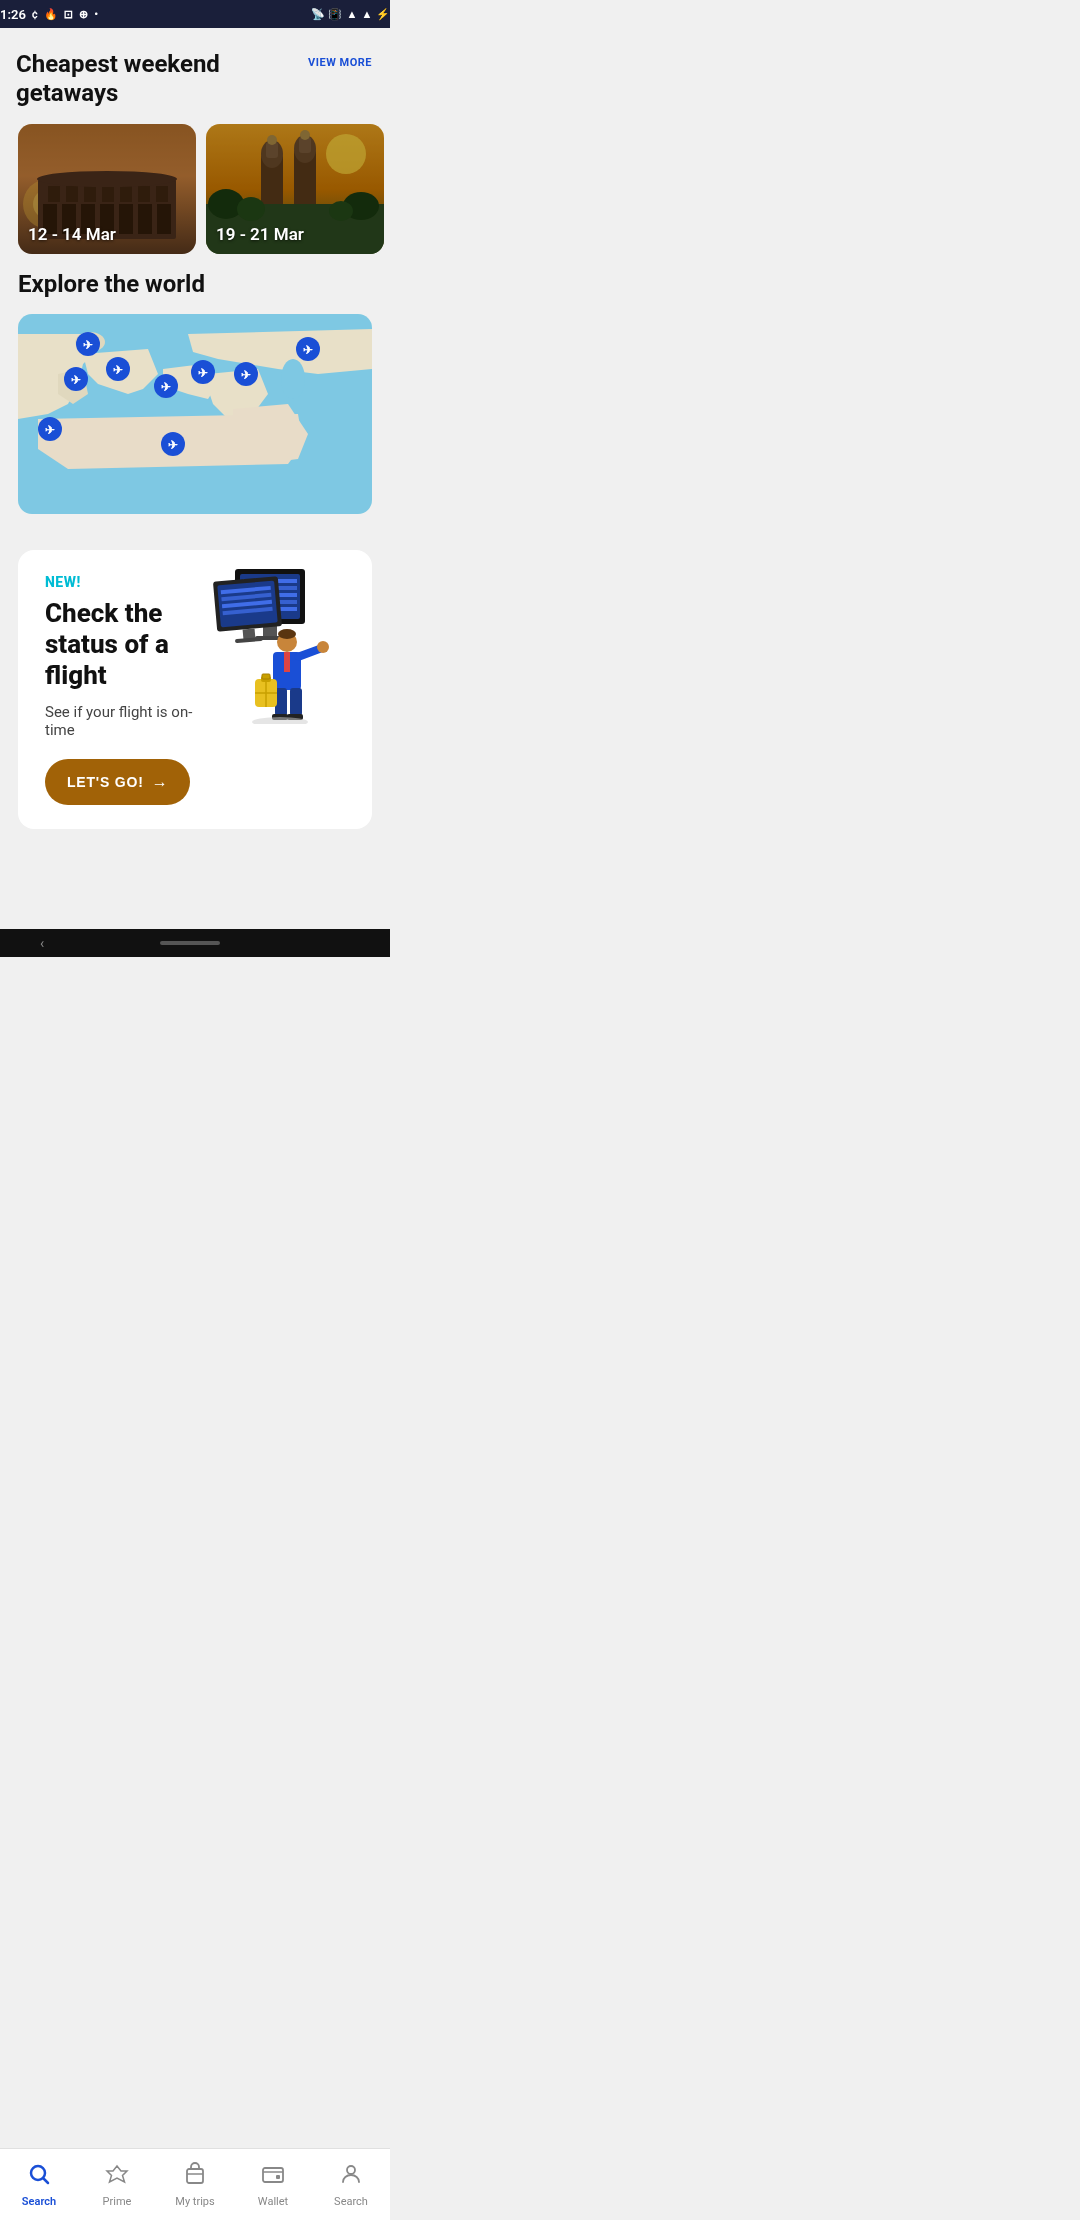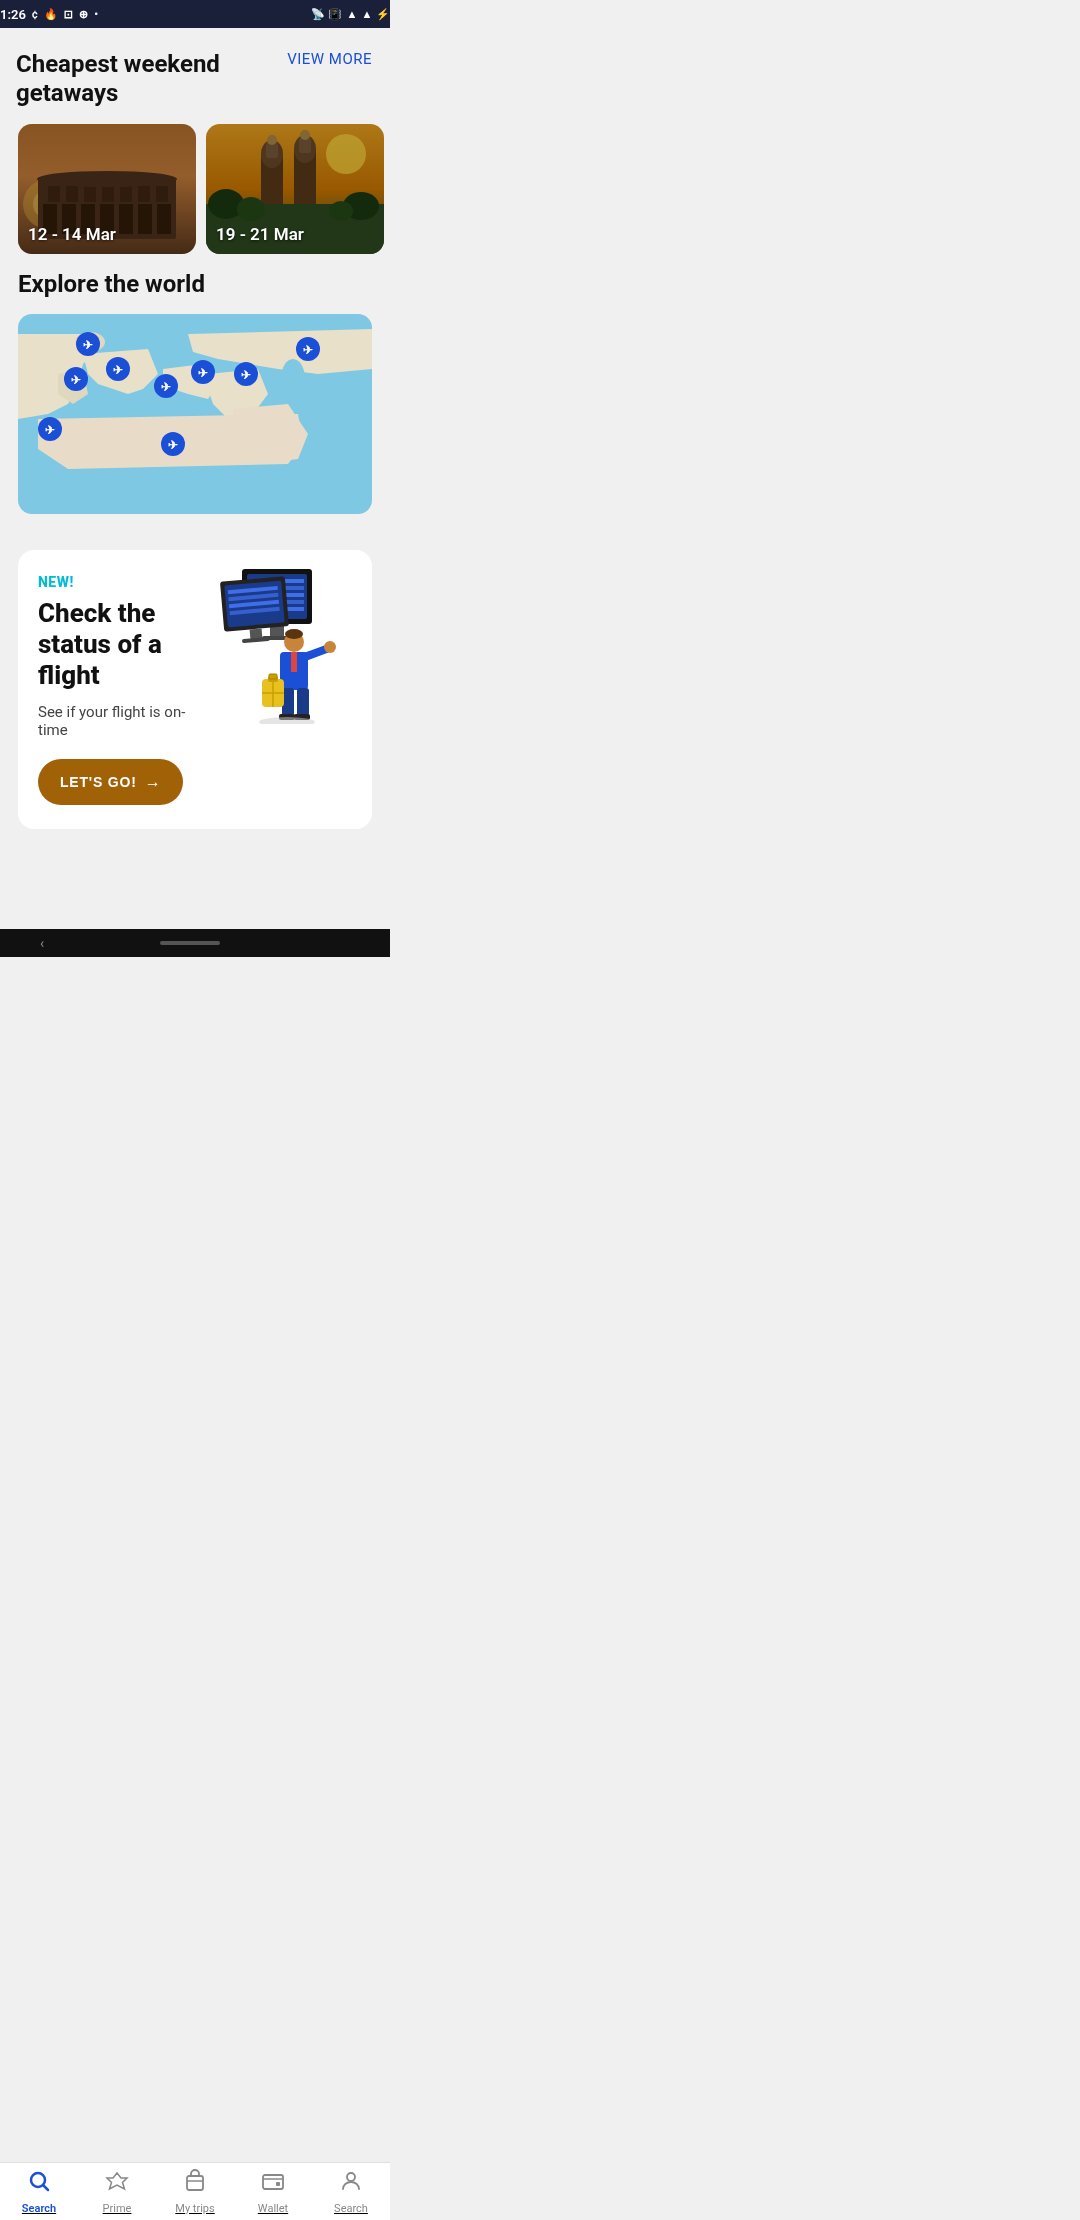--- a/index.html
+++ b/index.html
@@ -43,27 +43,27 @@
       padding: 22px 18px 16px 16px;
     }
     .section-title {
       font-size: 24px;
       font-weight: 700;
       color: #111;
       line-height: 1.2;
       flex: 1;
     }
     .view-more {
-      font-size: 15px;
-      font-weight: 400;
+      font-size: 11px;
+      font-weight: 700;
       color: #1a4fd6;
       text-transform: uppercase;
       letter-spacing: 0.5px;
       white-space: nowrap;
-      margin-top: 0;
+      margin-top: 6px;
       margin-left: 10px;
     }
 
     
     .cards-row {
       display: flex;
       gap: 10px;
       padding: 0 18px;
       overflow: hidden;
     }
@@ -111,21 +111,21 @@
       background: #e8f0e8;
       position: relative;
       margin: 0 0px;
     }
 
     
     .flight-status-section {
       margin: 20px 18px;
       background: white;
       border-radius: 16px;
-      padding: 24px 20px;
+      padding: 24px 27px;
       display: flex;
       align-items: flex-start;
       gap: 10px;
       position: relative;
       overflow: hidden;
     }
     .flight-status-content { flex: 1; }
     .new-badge {
       font-size: 14px;
       font-weight: 800;
@@ -172,23 +172,22 @@
 
     
     .bottom-nav {
       position: fixed;
       bottom: 0;
       left: 0;
       width: 390px;
       background: white;
       border-top: 1px solid #e0e0e0;
       display: flex;
-      height: 58px;
+      height: 72px;
       z-index: 100;
-      text-decoration: underline;
     }
     .nav-item {
       flex: 1;
       display: flex;
       flex-direction: column;
       align-items: center;
       justify-content: center;
       gap: 4px;
       cursor: pointer;
     }

